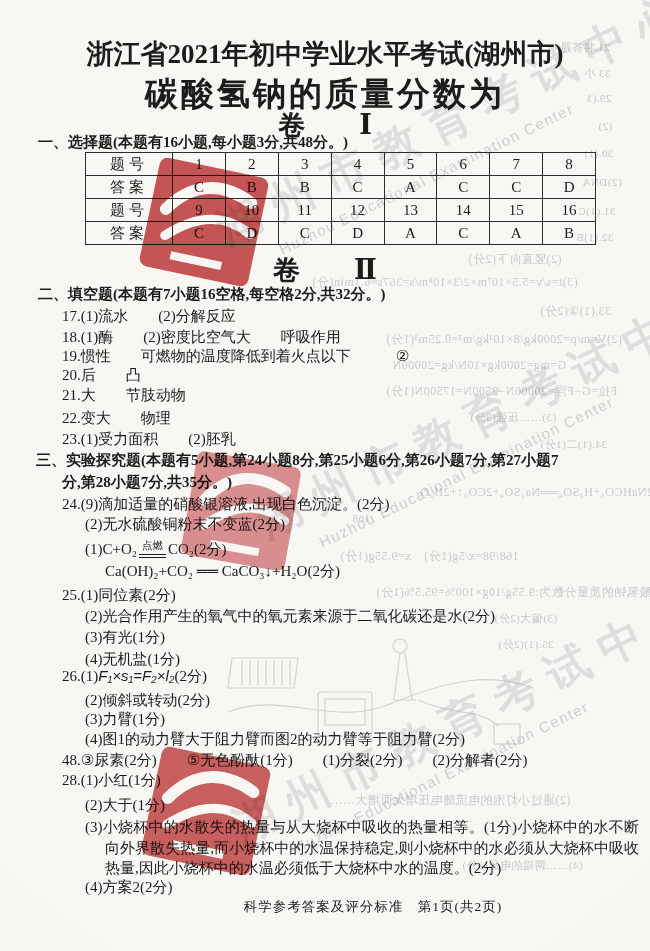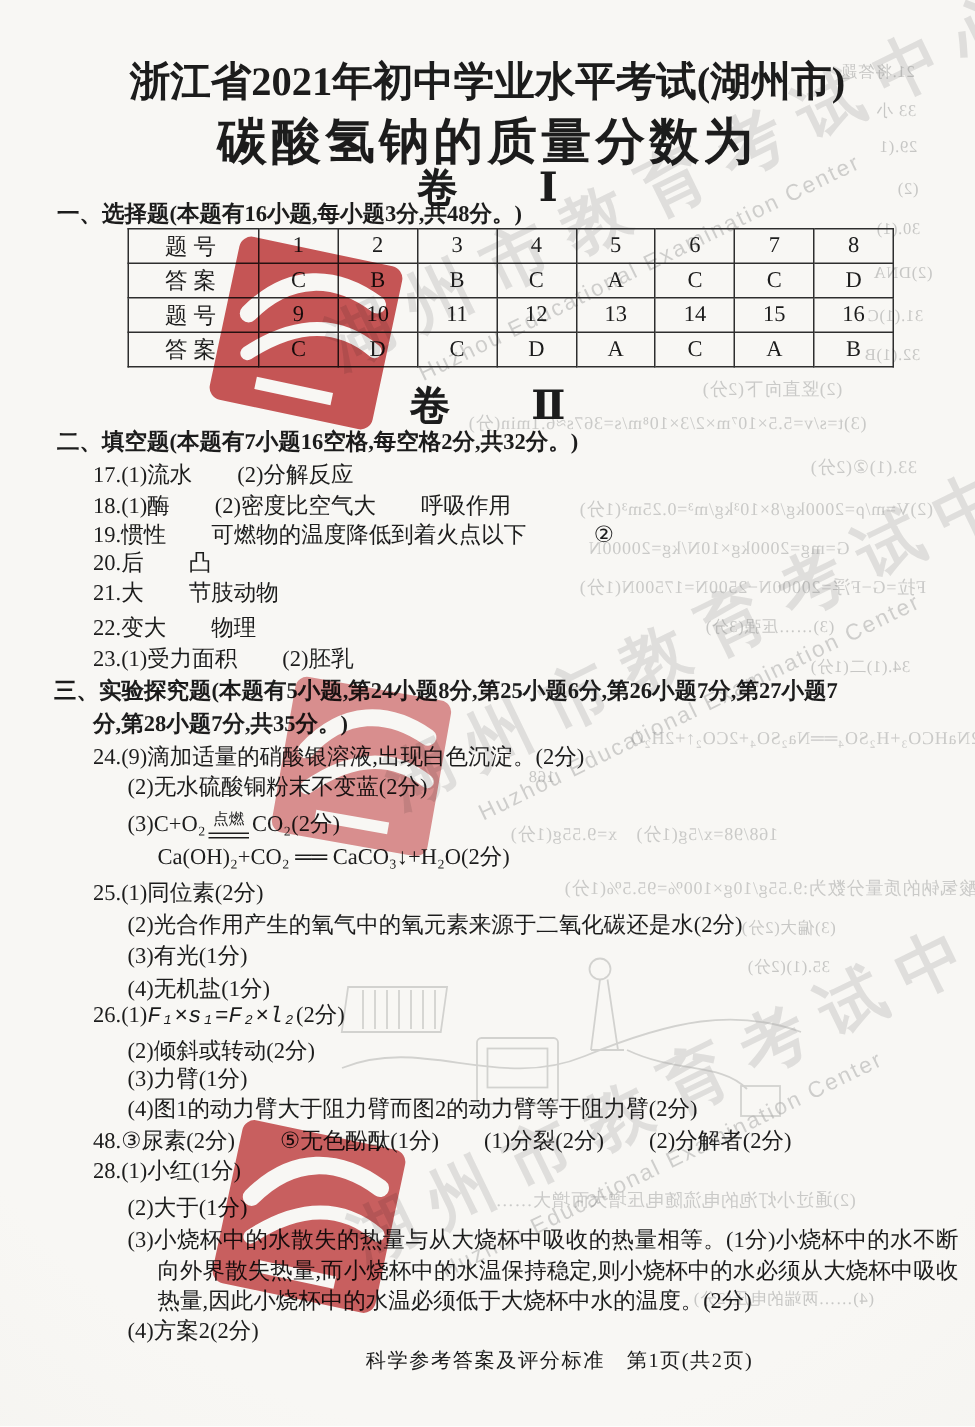--- a/index.html
+++ b/index.html
@@ -25,21 +25,21 @@
   .stamp{position:absolute;z-index:6;mix-blend-mode:multiply;}
   
   .content{position:absolute;inset:0;z-index:5;}
   .abs{position:absolute;white-space:nowrap;}
   .center{left:0;width:650px;text-align:center;}
   .t1{font-size:27px;font-weight:700;}
   .t2{font-size:33px;font-weight:700;letter-spacing:3px;}
   .vol{font-size:27px;font-weight:700;}
   .sec{font-size:15px;font-weight:700;}
   .line{font-size:15px;}
-  .math-i{font-style:italic;font-family:Liberation Mono, monospace;}
+  .math-i{font-style:italic;font-family:Liberation Sans, sans-serif;}
   table.ans{
     position:absolute;left:85px;top:152px;width:511px;
     border-collapse:collapse;table-layout:fixed;
   }
   table.ans td{
     border:1.4px solid #2e2e2e;height:22px;text-align:center;
     font-size:15px;padding:0;
   }
   table.ans td.hd{width:86px;letter-spacing:4px;}
   .eq-cond{display:inline-block;transform:translateY(-5px);margin:0 2px;}
@@ -174,21 +174,21 @@
     <div class="abs line" style="left:62px;top:386px">21.大　　节肢动物</div>
     <div class="abs line" style="left:62px;top:409px">22.变大　　物理</div>
     <div class="abs line" style="left:62px;top:430px">23.(1)受力面积　　(2)胚乳</div>
 
     <div class="abs sec" style="left:36px;top:451px">三、实验探究题(本题有5小题,第24小题8分,第25小题6分,第26小题7分,第27小题7</div>
     <div class="abs sec" style="left:62px;top:473px">分,第28小题7分,共35分。)</div>
 
     <div class="abs line" style="left:62px;top:495px">24.(9)滴加适量的硝酸银溶液,出现白色沉淀。(2分)</div>
     <div class="abs line" style="left:85px;top:515px">(2)无水硫酸铜粉末不变蓝(2分)</div>
     <div class="abs line" style="left:85px;top:540px">
-      <span>(3)C+O₂</span><span class="eq-cond"><span class="eq-cond-text">点燃</span></span><span>CO₂(2分)</span>
+      <span>(1)C+O₂</span><span class="eq-cond"><span class="eq-cond-text">点燃</span></span><span>CO₂(2分)</span>
     </div>
     <div class="abs line" style="left:105px;top:562px">Ca(OH)₂+CO₂ ══ CaCO₃↓+H₂O(2分)</div>
 
     <div class="abs line" style="left:62px;top:586px">25.(1)同位素(2分)</div>
     <div class="abs line" style="left:85px;top:607px">(2)光合作用产生的氧气中的氧元素来源于二氧化碳还是水(2分)</div>
     <div class="abs line" style="left:85px;top:628px">(3)有光(1分)</div>
     <div class="abs line" style="left:85px;top:650px">(4)无机盐(1分)</div>
 
     <div class="abs line" style="left:62px;top:667px">
       <span>26.(1)</span><span class="math-i">F₁×s₁=F₂×l₂</span><span>(2分)</span>

